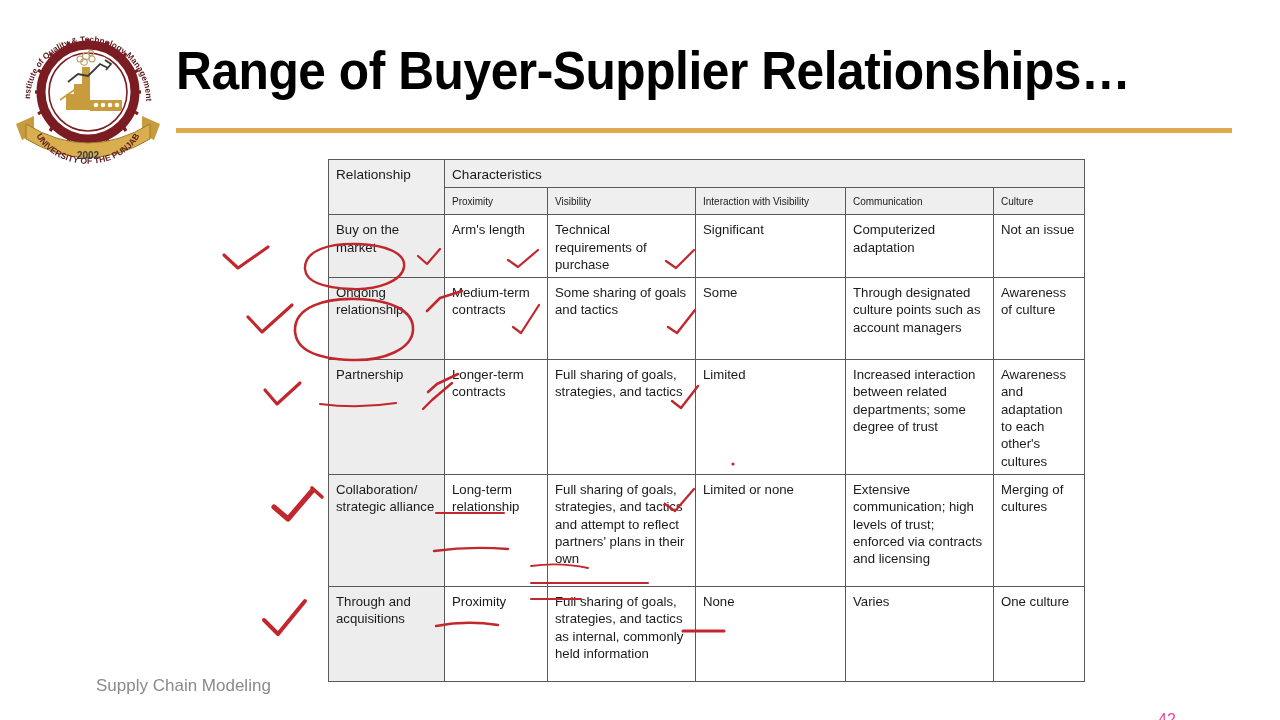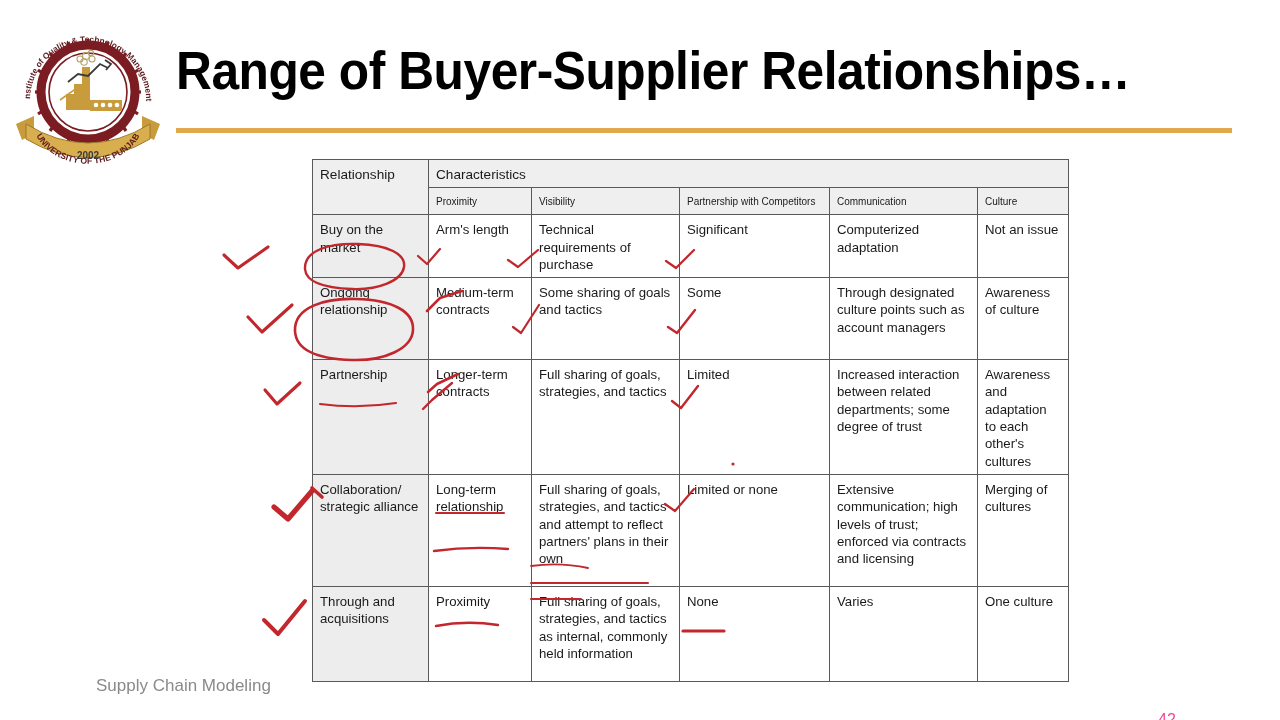--- a/index.html
+++ b/index.html
@@ -41,21 +41,21 @@
   #title-rule {
     position: absolute;
     left: 176px; top: 128px;
     width: 1056px; height: 5px;
     background: #E0A94D;
   }
 
   
   #tablewrap {
     position: absolute;
-    left: 312px; top: 159px;
+    left: 328px; top: 159px;
     width: 756px; height: 502px;
   }
   table.matrix {
     border-collapse: collapse;
     width: 756px;
     table-layout: fixed;
     font-size: 13.2px;
     line-height: 17.3px;
     color: #1a1a1a;
     background: #ffffff;
@@ -210,21 +210,21 @@
           <col class="c5">
       </colgroup>
       <thead>
         <tr>
           <th class="hdr-rel" rowspan="2">Relationship</th>
           <th class="hdr-group" colspan="5">Characteristics</th>
         </tr>
         <tr>
           <th class="hdr-sub">Proximity</th>
           <th class="hdr-sub">Visibility</th>
-          <th class="hdr-sub">Partnership with Competitors</th>
+          <th class="hdr-sub">Interaction with Visibility</th>
           <th class="hdr-sub">Communication</th>
           <th class="hdr-sub">Culture</th>
         </tr>
       </thead>
       <tbody>
         <tr style="height:58px">
           <td class="relcell">Buy on the market</td>
           <td>Arm's length</td>
           <td>Technical requirements of purchase</td>
           <td>Significant</td>

